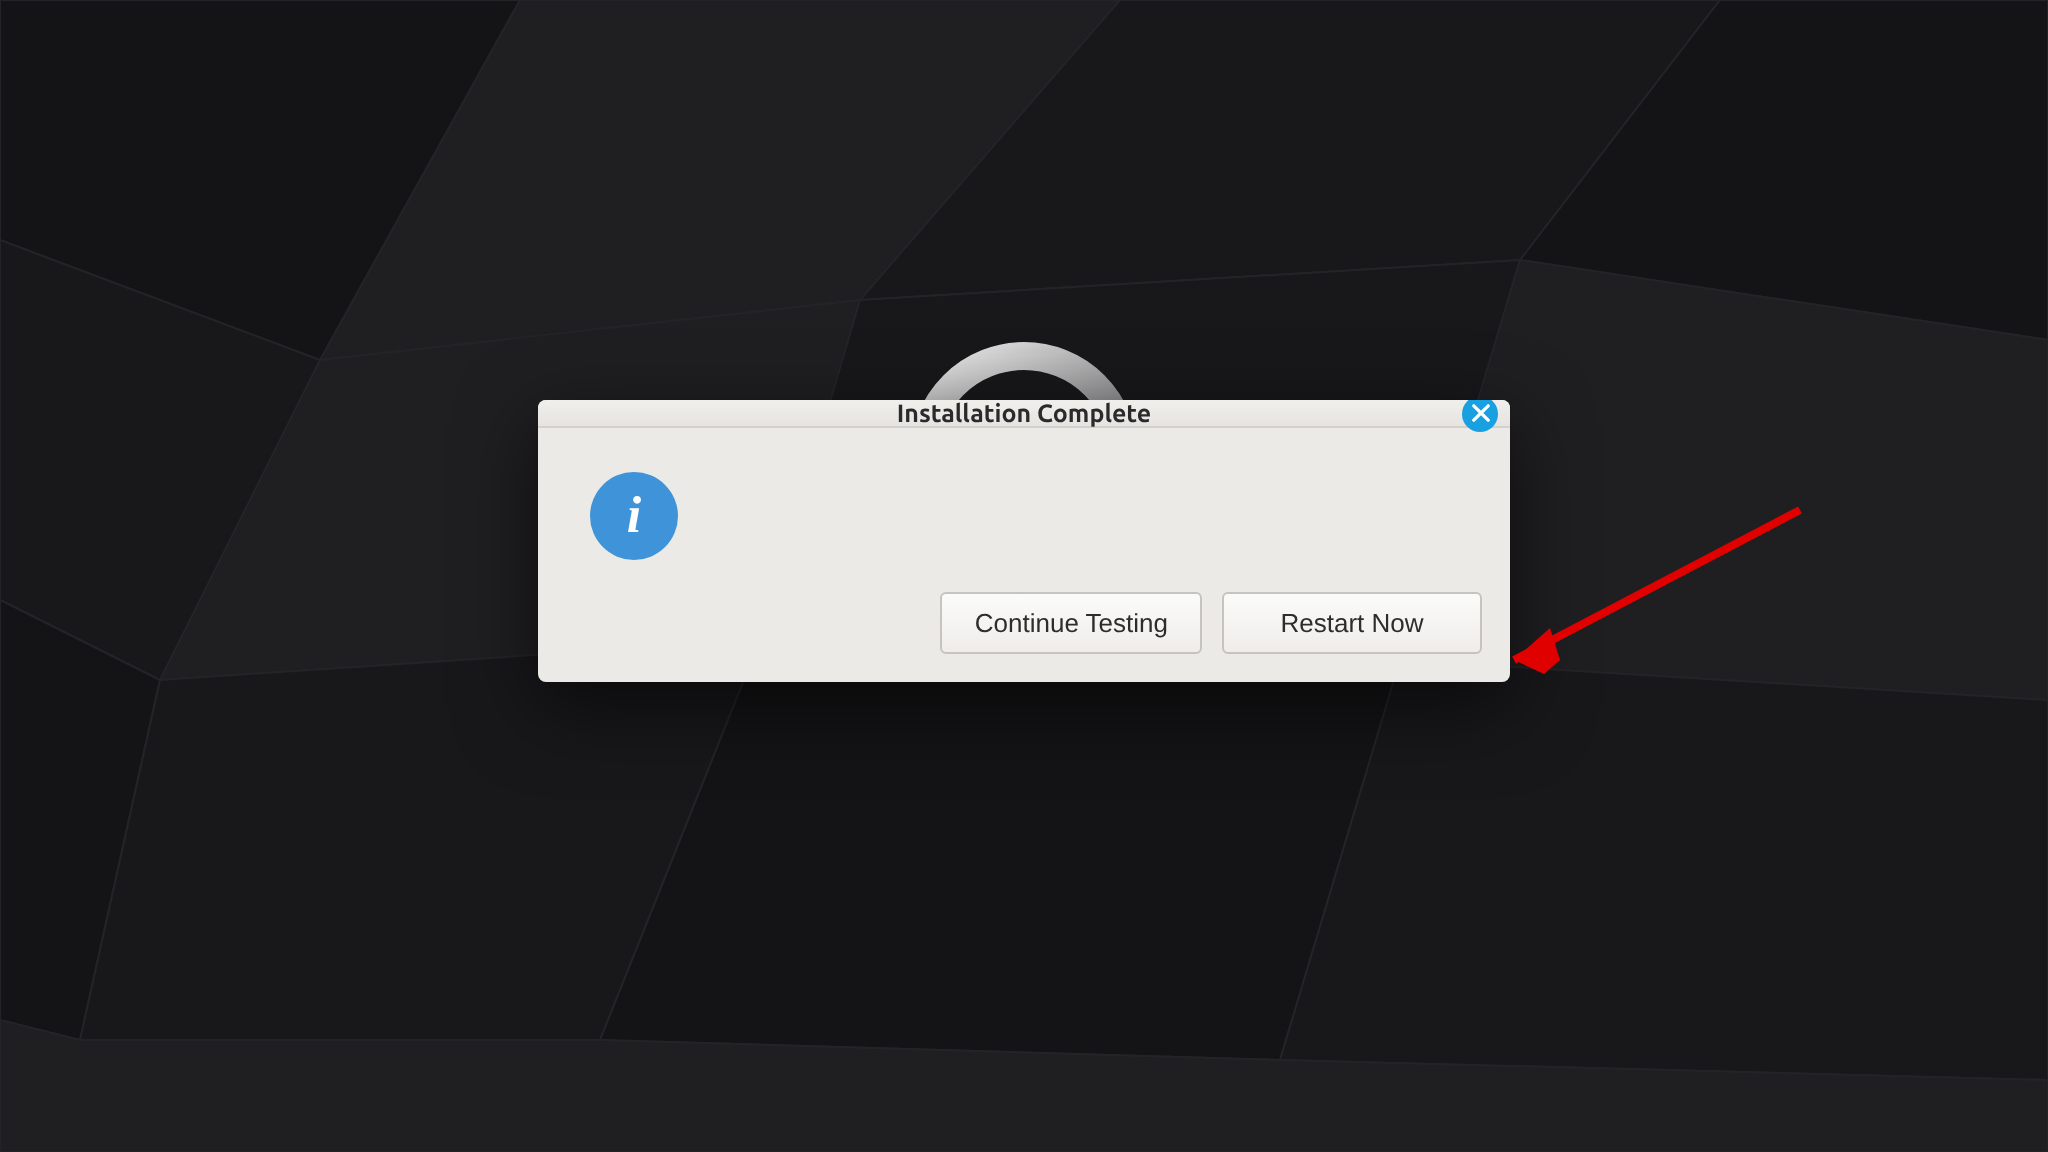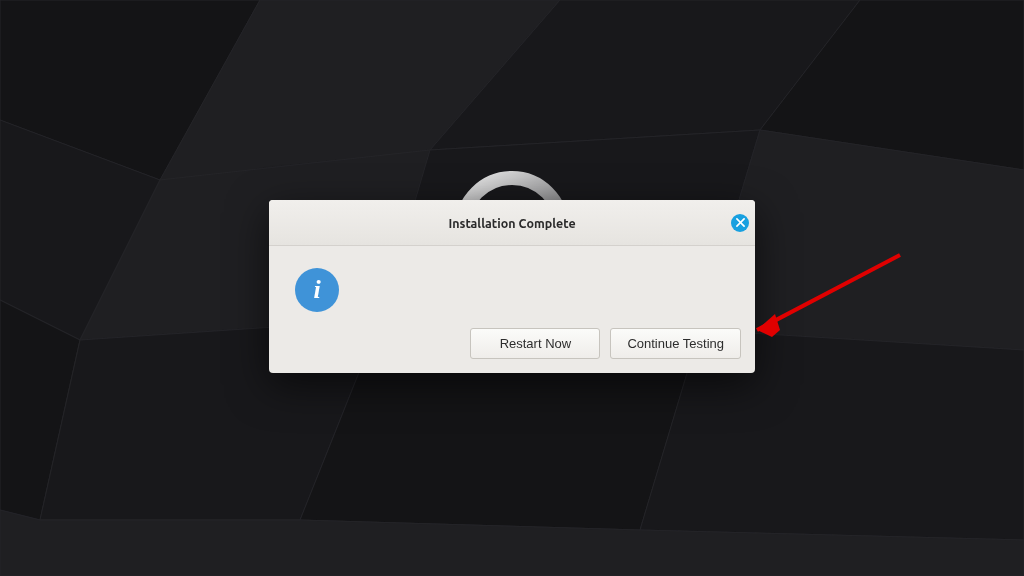--- a/index.html
+++ b/index.html
@@ -36,21 +36,21 @@
       position: absolute;
       left: 269px;
       top: 200px;
       width: 486px;
       background: #eceae7;
       border-radius: 4px;
       box-shadow: 0 12px 40px rgba(0,0,0,0.6);
       overflow: hidden;
     }
     .titlebar {
-      height: 46px;
+      height: 14px;
       background: linear-gradient(#f1efec, #e6e4e0);
       border-bottom: 1px solid #d4d1cd;
       position: relative;
       display: flex;
       align-items: center;
       justify-content: center;
     }
     .titlebar-title {
       font-size: 12.5px;
       font-weight: 600;
@@ -164,22 +164,22 @@
           <line x1="9" y1="1" x2="1" y2="9" stroke="#fff" stroke-width="1.8" stroke-linecap="round"></line>
         </svg>
       </button>
     </div>
 
     <div class="body">
       <div class="info-icon">i</div>
     </div>
 
     <div class="buttons">
+      <button class="btn">Continue Testing</button>
       <button class="btn">Restart Now</button>
-      <button class="btn">Continue Testing</button>
     </div>
   </div>
 
   <svg class="arrow" width="1024" height="576" viewBox="0 0 1024 576">
     <line x1="900" y1="255" x2="757" y2="330" stroke="#e00000" stroke-width="4"></line>
     <polygon points="757,330 775,314 780,330 772,337" fill="#e00000"></polygon>
   </svg>
 
 </div>
 

